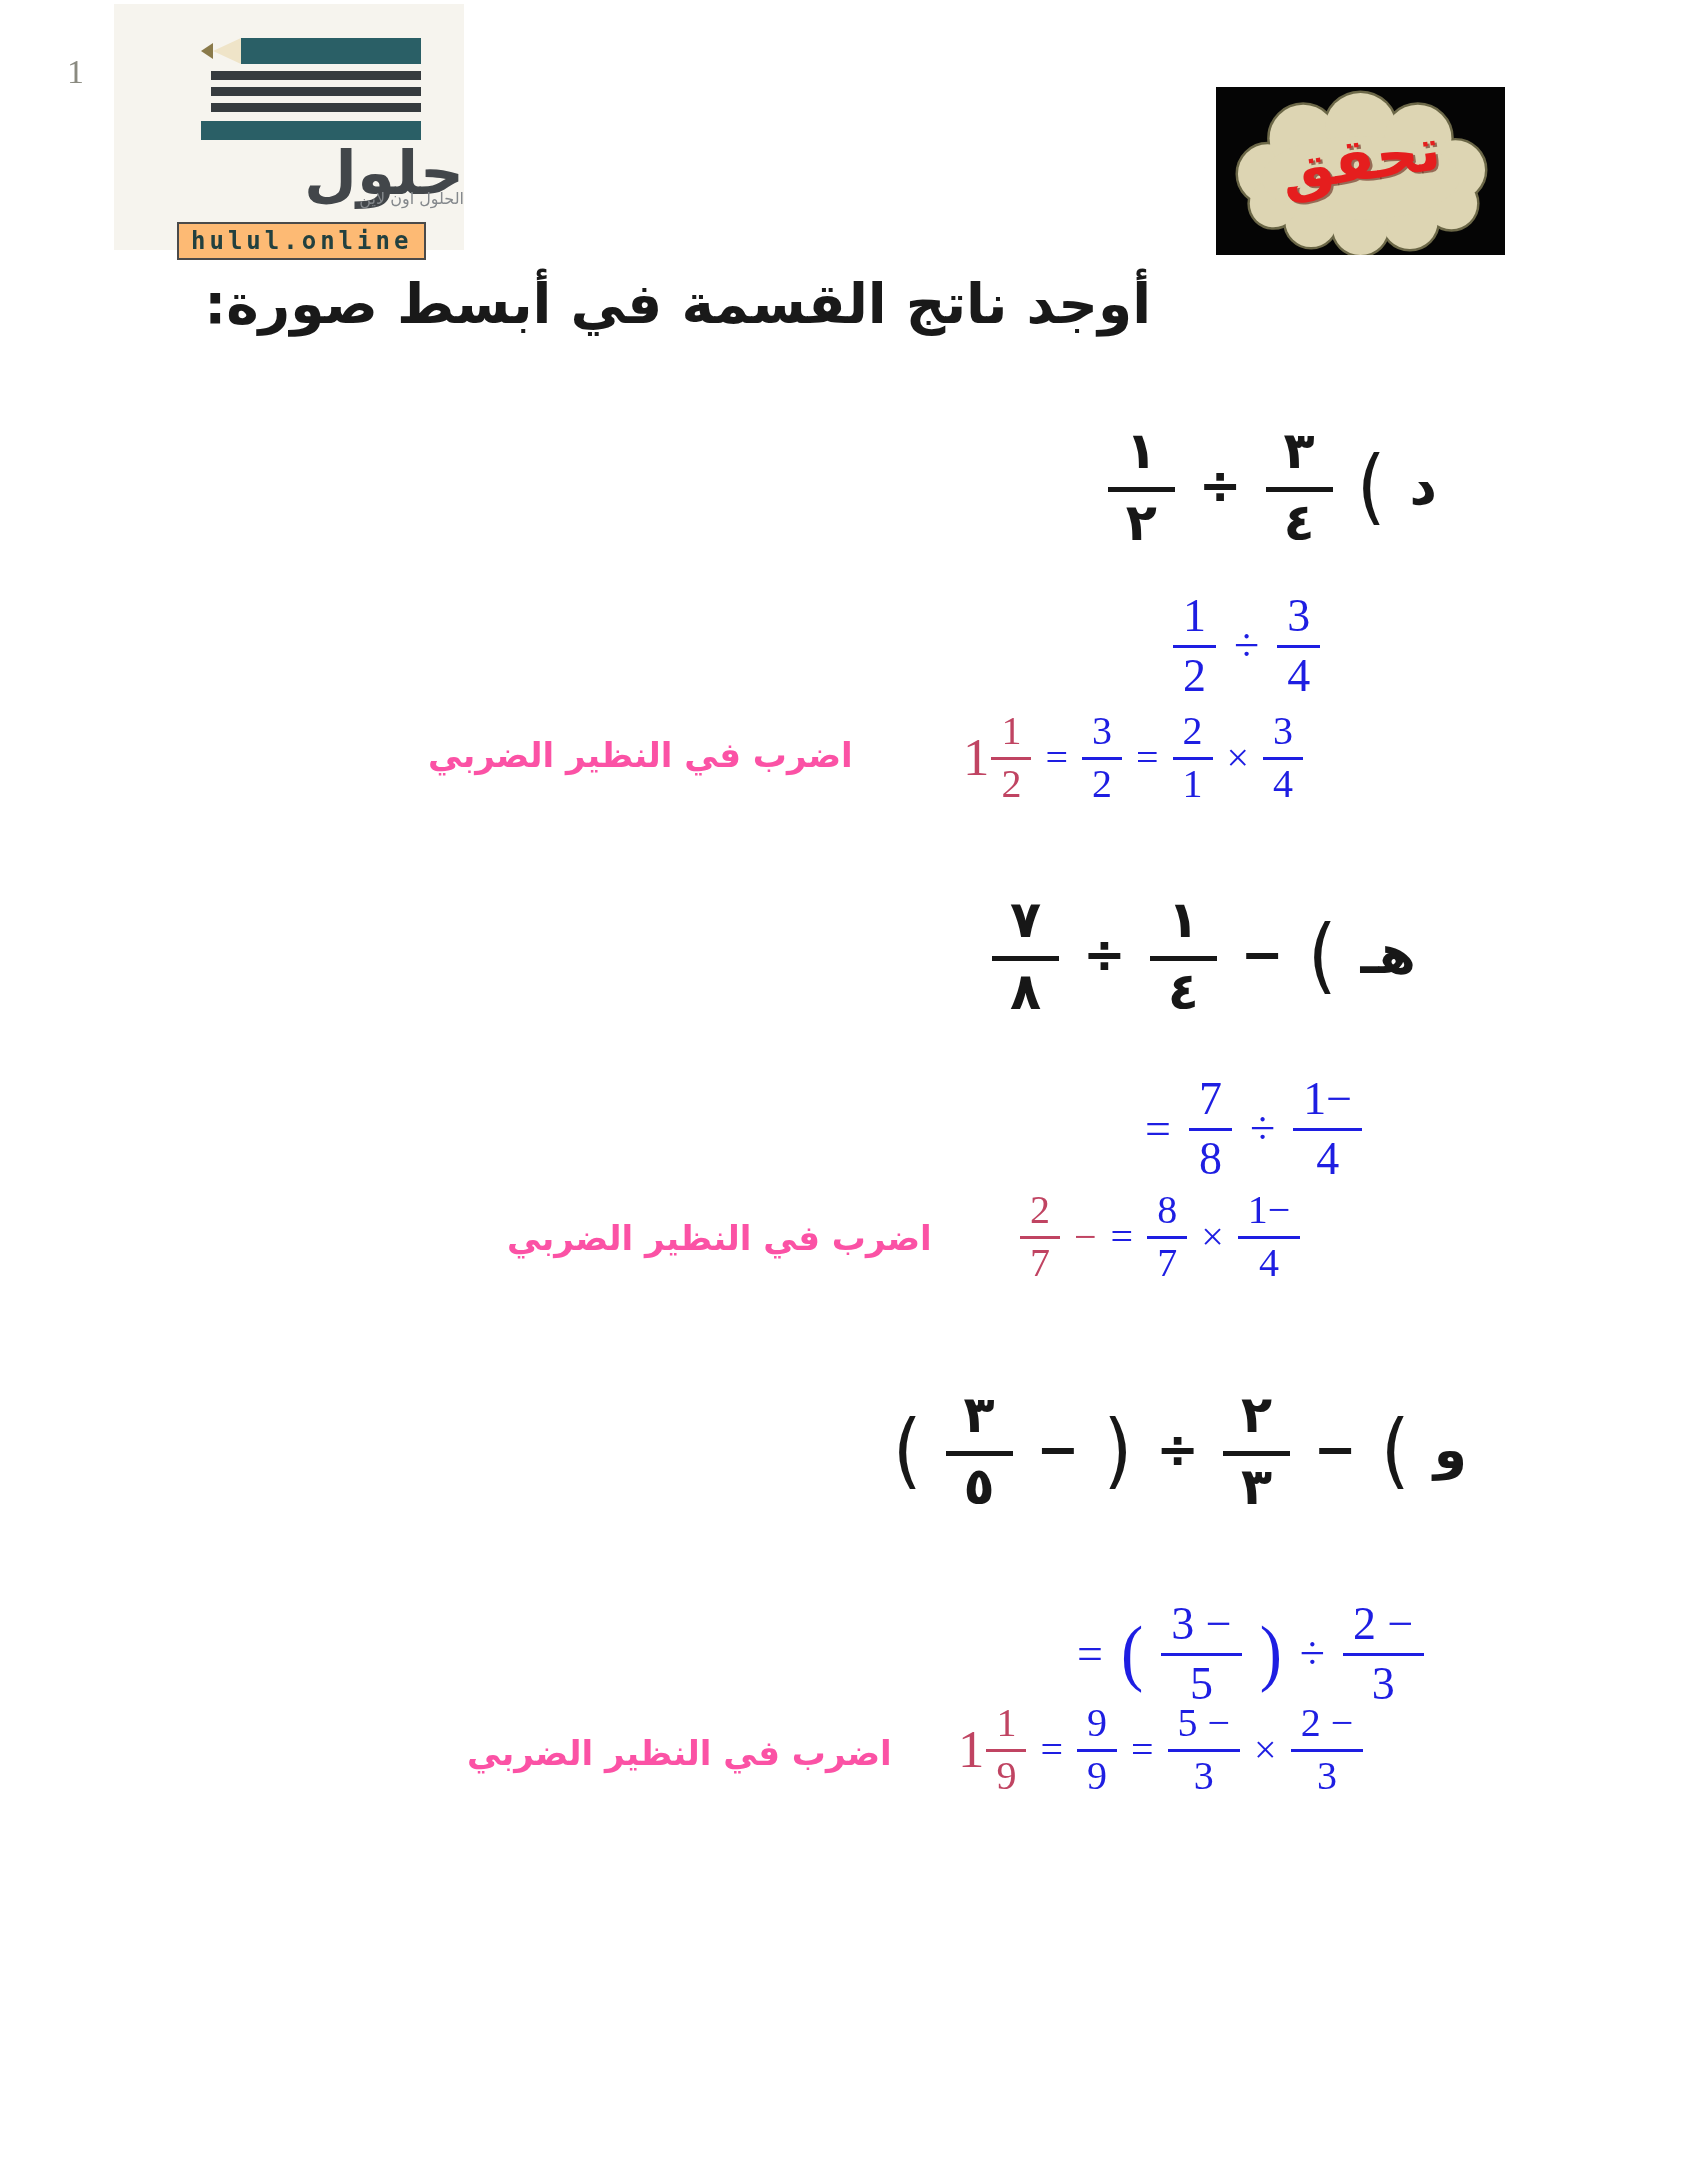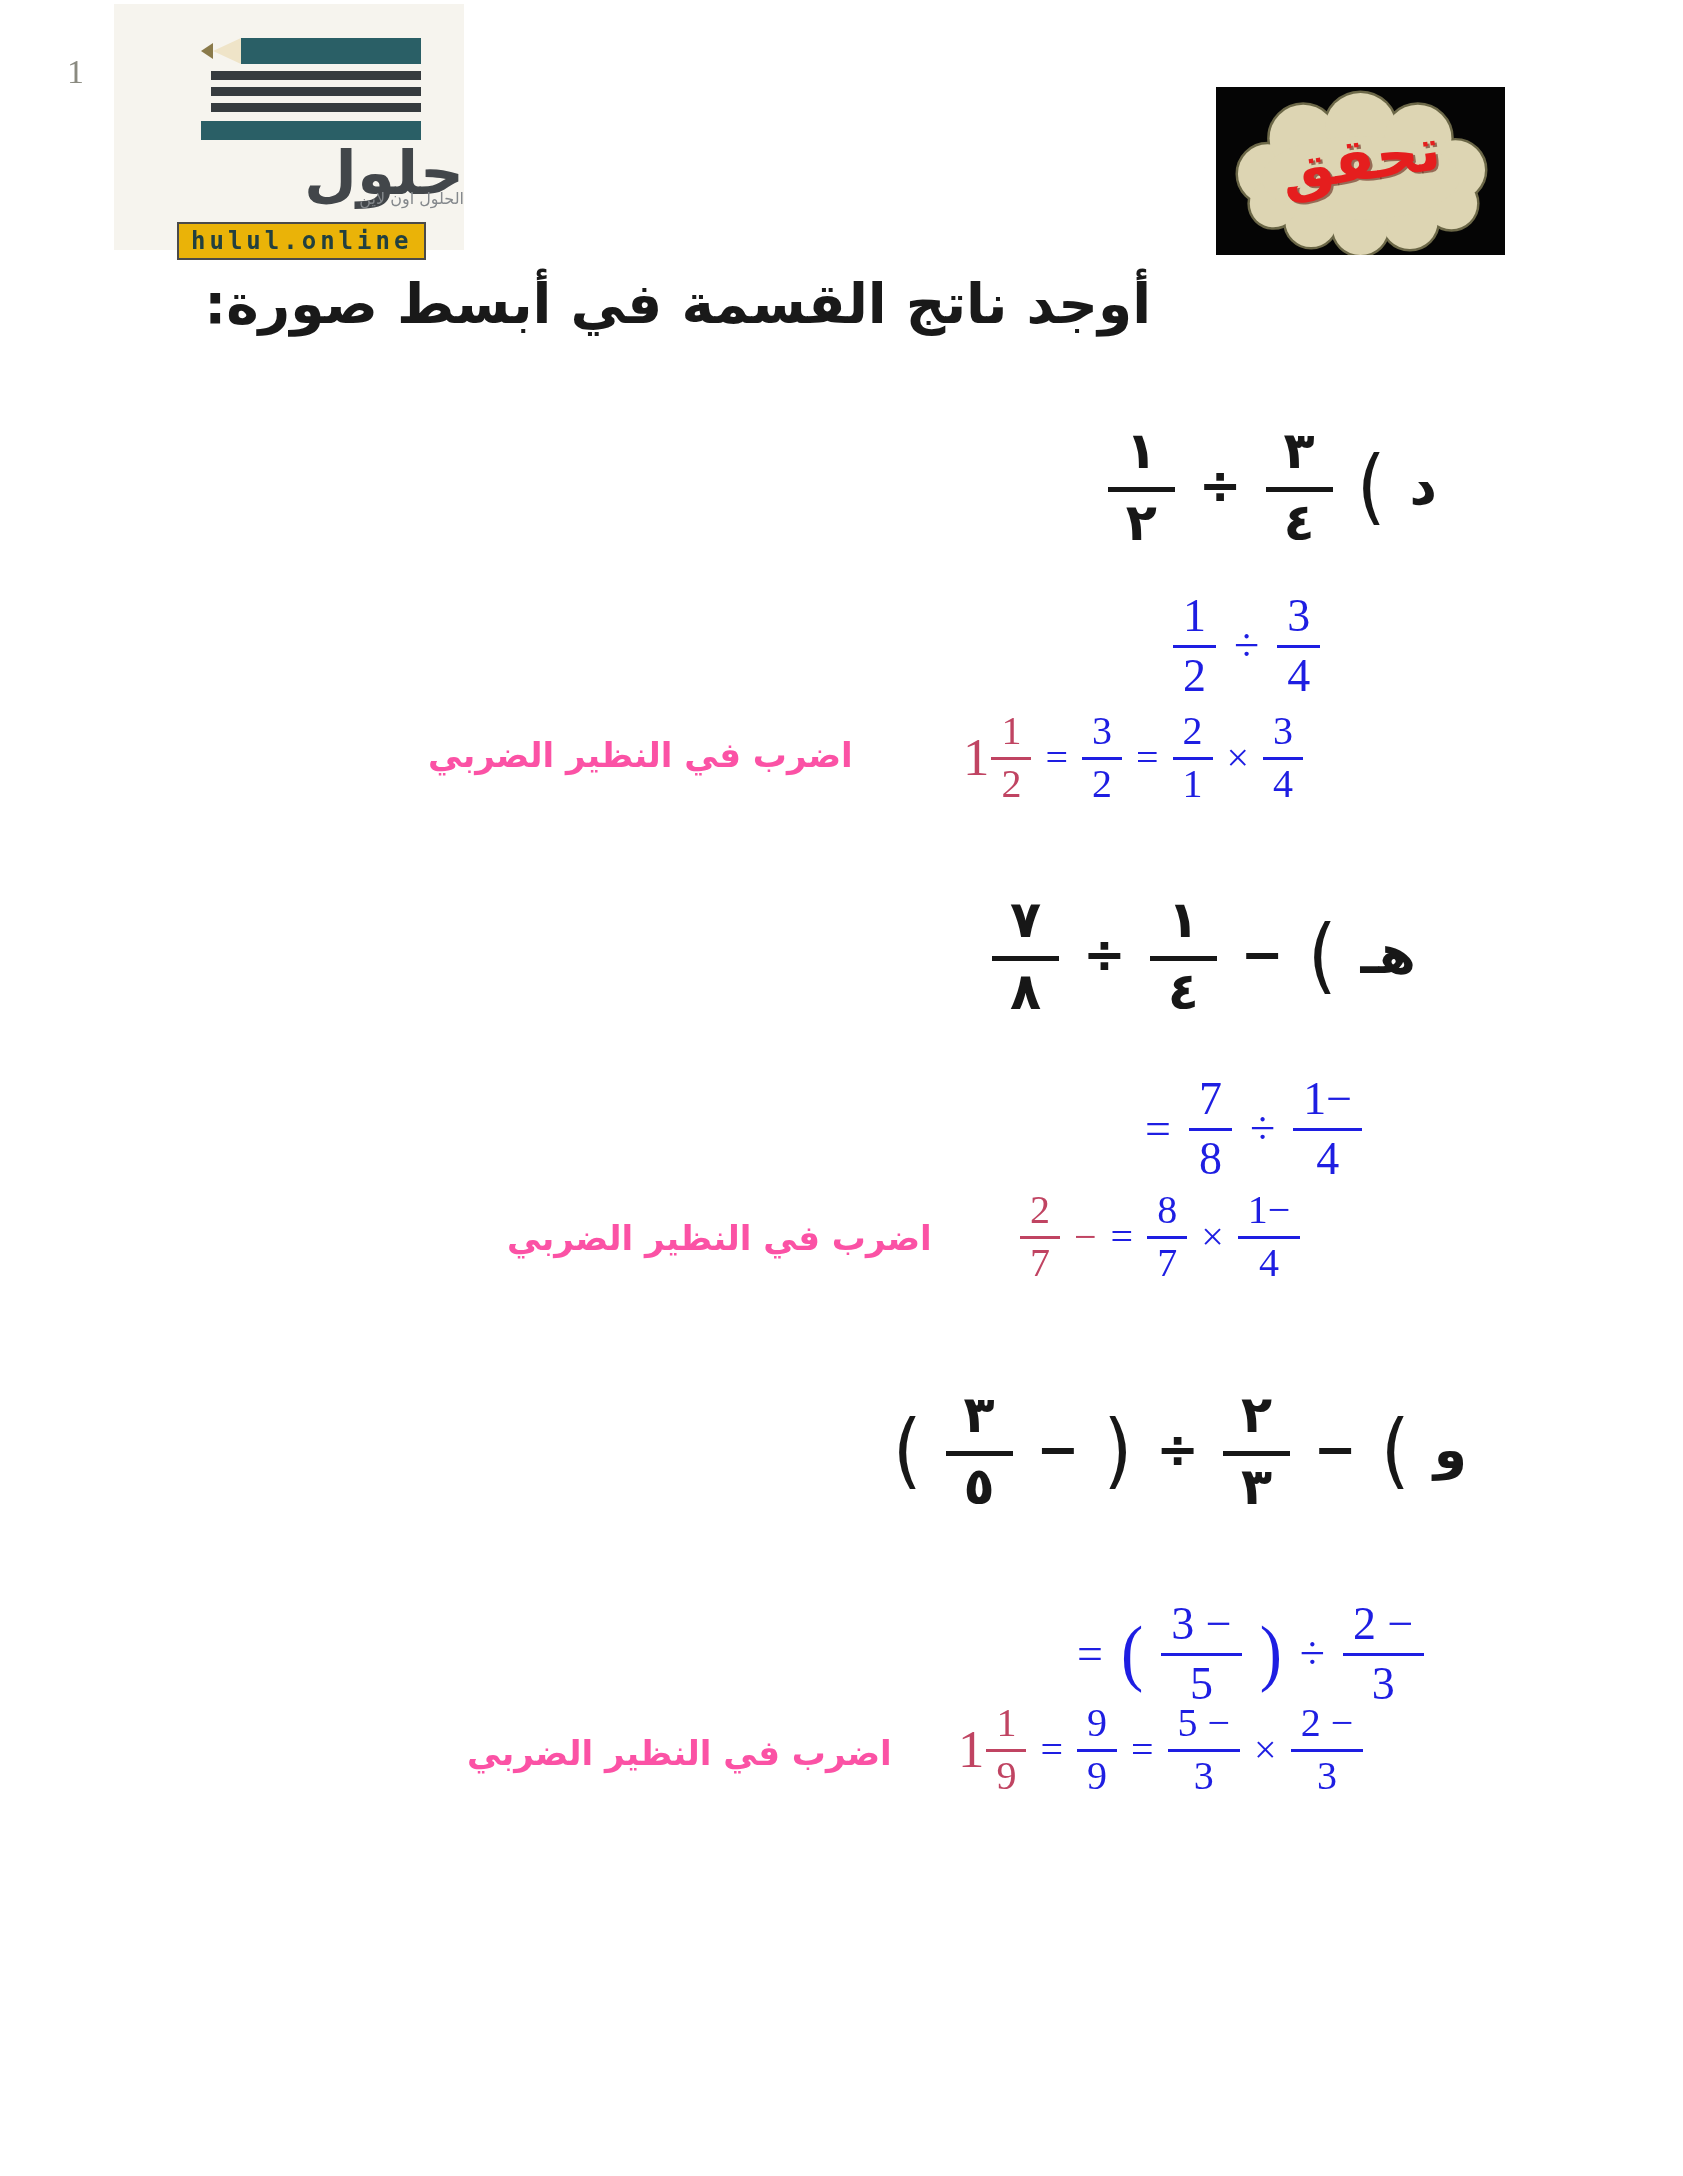--- a/index.html
+++ b/index.html
@@ -15,21 +15,21 @@
   .logo-art{width:220px;}
   .pencil-row{display:flex;align-items:center;height:26px;}
   .pencil-point{width:0;height:0;border-top:8px solid transparent;border-bottom:8px solid transparent;border-right:12px solid #8a7a4a;}
   .pencil-tip{width:0;height:0;border-top:13px solid transparent;border-bottom:13px solid transparent;border-right:28px solid #efe4c8;}
   .pencil-body{flex:1;height:26px;background:#2a5f66;}
   .logo-line{height:9px;background:#363b3e;margin:7px 0 0 10px;}
   .logo-bar{height:19px;background:#2a5f66;margin:9px 0 0 0;}
   .logo-brand{font-size:61px;font-weight:700;color:#42464a;text-align:right;line-height:1.0;margin-top:2px;}
   .logo-tagline{font-size:16px;color:#84888c;text-align:right;margin-top:-14px;}
   .logo-domain-box{
-    display:inline-block;margin:14px 0 0 -24px;border:2px solid #4a4a4a;background:#eab308;
+    display:inline-block;margin:14px 0 0 -24px;border:2px solid #4a4a4a;background:#fdba74;
     padding:3px 12px;font-family:"DejaVu Sans Mono",monospace;font-size:24px;font-weight:700;
     letter-spacing:4px;color:#22403f;
   }
   .stray-mark{position:absolute;left:67px;top:53px;font-family:"Liberation Serif",serif;font-size:34px;color:#8a8a80;}
   .paper-chip{position:absolute;left:116px;top:93px;width:9px;height:26px;background:#43442e;}
   .paper-chip::before{content:"";position:absolute;left:0;top:-7px;width:9px;height:7px;background:#7a8a44;}
   
   .badge{position:absolute;left:1216px;top:87px;width:289px;height:168px;background:#050505;}
   .badge svg{position:absolute;left:0;top:0;}
   .badge-label{

